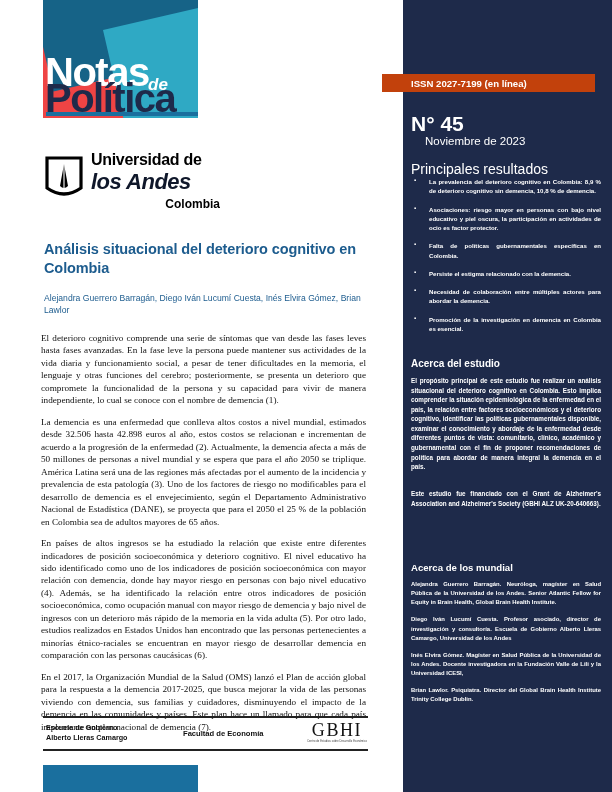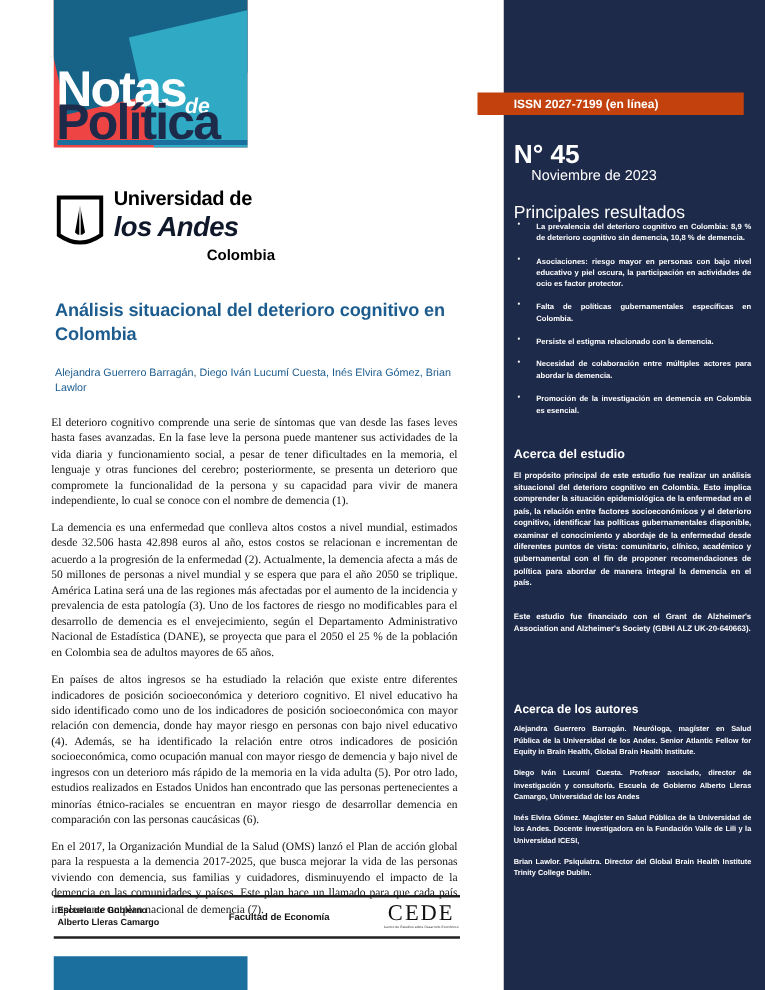--- a/index.html
+++ b/index.html
@@ -219,21 +219,21 @@
     <p>El deterioro cognitivo comprende una serie de síntomas que van desde las fases leves hasta fases avanzadas. En la fase leve la persona puede mantener sus actividades de la vida diaria y funcionamiento social, a pesar de tener dificultades en la memoria, el lenguaje y otras funciones del cerebro; posteriormente, se presenta un deterioro que compromete la funcionalidad de la persona y su capacidad para vivir de manera independiente, lo cual se conoce con el nombre de demencia (1).</p>
     <p>La demencia es una enfermedad que conlleva altos costos a nivel mundial, estimados desde 32.506 hasta 42.898 euros al año, estos costos se relacionan e incrementan de acuerdo a la progresión de la enfermedad (2). Actualmente, la demencia afecta a más de 50 millones de personas a nivel mundial y se espera que para el año 2050 se triplique. América Latina será una de las regiones más afectadas por el aumento de la incidencia y prevalencia de esta patología (3). Uno de los factores de riesgo no modificables para el desarrollo de demencia es el envejecimiento, según el Departamento Administrativo Nacional de Estadística (DANE), se proyecta que para el 2050 el 25 % de la población en Colombia sea de adultos mayores de 65 años.</p>
     <p>En países de altos ingresos se ha estudiado la relación que existe entre diferentes indicadores de posición socioeconómica y deterioro cognitivo. El nivel educativo ha sido identificado como uno de los indicadores de posición socioeconómica con mayor relación con demencia, donde hay mayor riesgo en personas con bajo nivel educativo (4). Además, se ha identificado la relación entre otros indicadores de posición socioeconómica, como ocupación manual con mayor riesgo de demencia y bajo nivel de ingresos con un deterioro más rápido de la memoria en la vida adulta (5). Por otro lado, estudios realizados en Estados Unidos han encontrado que las personas pertenecientes a minorías étnico-raciales se encuentran en mayor riesgo de desarrollar demencia en comparación con las personas caucásicas (6).</p>
     <p>En el 2017, la Organización Mundial de la Salud (OMS) lanzó el Plan de acción global para la respuesta a la demencia 2017-2025, que busca mejorar la vida de las personas viviendo con demencia, sus familias y cuidadores, disminuyendo el impacto de la demencia en las comunidades y países. Este plan hace un llamado para que cada país implemente un plan nacional de demencia (7).</p>
   </div>
 
   <div class="foot-rule-top"></div>
   <div class="foot-escuela">Escuela de Gobierno<br>Alberto Lleras Camargo</div>
   <div class="foot-facultad">Facultad de Economía</div>
   <div class="foot-cede">
-    <div class="cede-word">CEDE</div>
+    <div class="cede-word">GBHI</div>
     <div class="cede-sub">Centro de Estudios sobre Desarrollo Económico</div>
   </div>
   <div class="foot-rule-bot"></div>
   <div class="bottom-blue"></div>
 
   <div class="sidebar"></div>
 
   <div class="issn-banner">
     <span class="issn-text">ISSN 2027-7199 (en línea)</span>
   </div>
@@ -248,21 +248,21 @@
     <li>Falta de políticas gubernamentales específicas en Colombia.</li>
     <li>Persiste el estigma relacionado con la demencia.</li>
     <li>Necesidad de colaboración entre múltiples actores para abordar la demencia.</li>
     <li>Promoción de la investigación en demencia en Colombia es esencial.</li>
   </ul>
 
   <div class="sb-h-estudio">Acerca del estudio</div>
   <div class="sb-estudio-body">El propósito principal de este estudio fue realizar un análisis situacional del deterioro cognitivo en Colombia. Esto implica comprender la situación epidemiológica de la enfermedad en el país, la relación entre factores socioeconómicos y el deterioro cognitivo, identificar las políticas gubernamentales disponible, examinar el conocimiento y abordaje de la enfermedad desde diferentes puntos de vista: comunitario, clínico, académico y gubernamental con el fin de proponer recomendaciones de política para abordar de manera integral la demencia en el país.</div>
   <div class="sb-grant">Este estudio fue financiado con el Grant de Alzheimer's Association and Alzheimer's Society (GBHI ALZ UK-20-640663).</div>
 
-  <div class="sb-h-autores">Acerca de los autores</div>
+  <div class="sb-h-autores">Acerca de los mundial</div>
   <div class="authors-list">
     <p>Alejandra Guerrero Barragán. Neuróloga, magíster en Salud Pública de la Universidad de los Andes. Senior Atlantic Fellow for Equity in Brain Health, Global Brain Health Institute.</p>
     <p>Diego Iván Lucumí Cuesta. Profesor asociado, director de investigación y consultoría. Escuela de Gobierno Alberto Lleras Camargo, Universidad de los Andes</p>
     <p>Inés Elvira Gómez. Magíster en Salud Pública de la Universidad de los Andes. Docente investigadora en la Fundación Valle de Lili y la Universidad ICESI,</p>
     <p>Brian Lawlor. Psiquiatra. Director del Global Brain Health Institute Trinity College Dublin.</p>
   </div>
 
 </div>
 
 </body></html>

